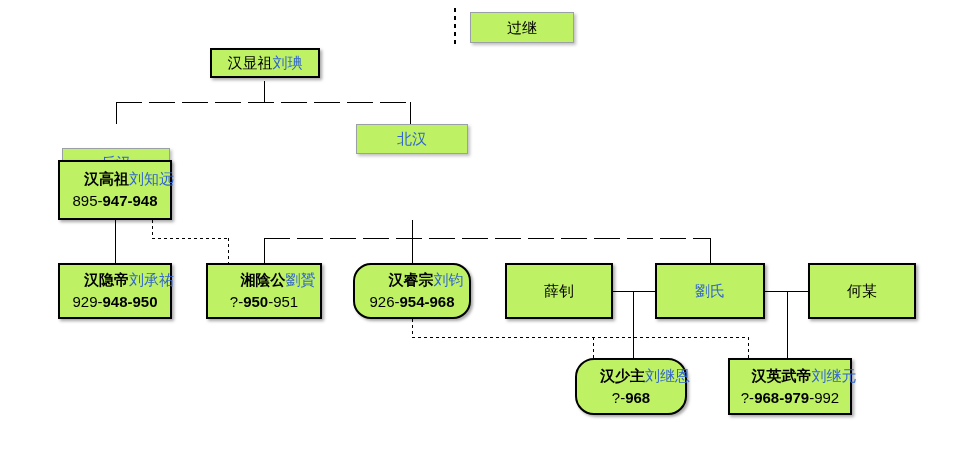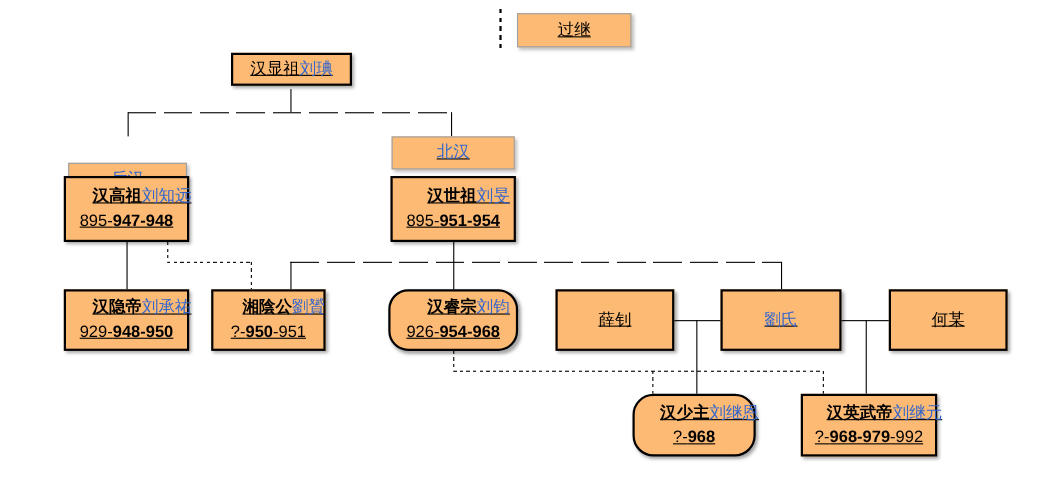--- a/index.html
+++ b/index.html
@@ -2,24 +2,24 @@
 <html><head>
 <meta charset="utf-8">
 <style>
   html,body{margin:0;padding:0;background:#fff;}
   #canvas{
     position:relative;width:953px;height:449px;background:#ffffff;overflow:hidden;
     font-family:"Liberation Sans","DejaVu Sans",sans-serif;color:#000;
   }
   
   .pbox{
-    position:absolute;box-sizing:border-box;background:#fdba74;
+    position:absolute;box-sizing:border-box;background:#bef264;
     border:2px solid #000;box-shadow:2px 2px 3px rgba(0,0,0,0.35);
     display:flex;flex-direction:column;justify-content:center;align-items:center;
-    text-align:center;font-size:15px;line-height:22px;white-space:nowrap;text-decoration:underline;
+    text-align:center;font-size:15px;line-height:22px;white-space:nowrap;
   }
   .lite{border:1px solid #9aa0a6;box-shadow:2px 2px 3px rgba(0,0,0,0.25);}
   .ttl{font-weight:bold;color:#000;margin-left:28px;}
   .lnk{color:#3366cc;cursor:pointer;}
   .yr b{font-weight:bold;}
   
   .ln{position:absolute;}
   .hs{height:1px;background:#000;}
   .vs{width:1px;background:#000;}
   .hd{height:1px;background:repeating-linear-gradient(90deg,#000 0 3px,transparent 3px 6px);}
@@ -50,39 +50,35 @@
     <span class="lnk">后汉</span>
   </div>
   <div class="pbox lite" style="left:356px;top:124px;width:112px;height:30px;">
     <span class="lnk">北汉</span>
   </div>
 
   <div class="pbox" style="left:58px;top:160px;width:114px;height:60px;">
     <span><span class="ttl">汉高祖</span><span class="lnk">刘知远</span></span>
     <span class="yr"><span>895-</span><b>947-948</b><span></span></span>
   </div>
-  <div class="pbox" style="left:355px;top:160px;width:114px;height:60px;">
-    <span><span class="ttl">汉世祖</span><span class="lnk">刘旻</span></span>
-    <span class="yr"><span>895-</span><b>951-954</b><span></span></span>
-  </div>
 
   <div class="ln vs" style="left:115px;top:220px;height:43px;"></div>
   <div class="ln vd" style="left:152px;top:220px;height:18px;"></div>
   <div class="ln hd" style="left:152px;top:238px;width:76px;"></div>
   <div class="ln vd" style="left:228px;top:238px;height:25px;"></div>
   <div class="ln hld" style="left:264px;top:238px;width:446px;"></div>
   <div class="ln vs" style="left:264px;top:238px;height:25px;"></div>
   <div class="ln vs" style="left:412px;top:220px;height:43px;"></div>
   <div class="ln vs" style="left:710px;top:238px;height:25px;"></div>
 
   <div class="pbox" style="left:58px;top:263px;width:114px;height:56px;">
     <span><span class="ttl">汉隐帝</span><span class="lnk">刘承祐</span></span>
     <span class="yr"><span>929-</span><b>948-950</b><span></span></span>
   </div>
-  <div class="pbox" style="left:192px;top:263px;width:104px;height:56px;">
+  <div class="pbox" style="left:206px;top:263px;width:116px;height:56px;">
     <span><span class="ttl">湘陰公</span><span class="lnk">劉贇</span></span>
     <span class="yr"><span>?-</span><b>950</b><span>-951</span></span>
   </div>
   <div class="pbox" style="left:353px;top:263px;width:118px;height:56px;border-radius:18px;">
     <span><span class="ttl">汉睿宗</span><span class="lnk">刘钧</span></span>
     <span class="yr"><span>926-</span><b>954-968</b><span></span></span>
   </div>
   <div class="pbox" style="left:505px;top:263px;width:108px;height:56px;">
     <span>薛钊</span>
   </div>

